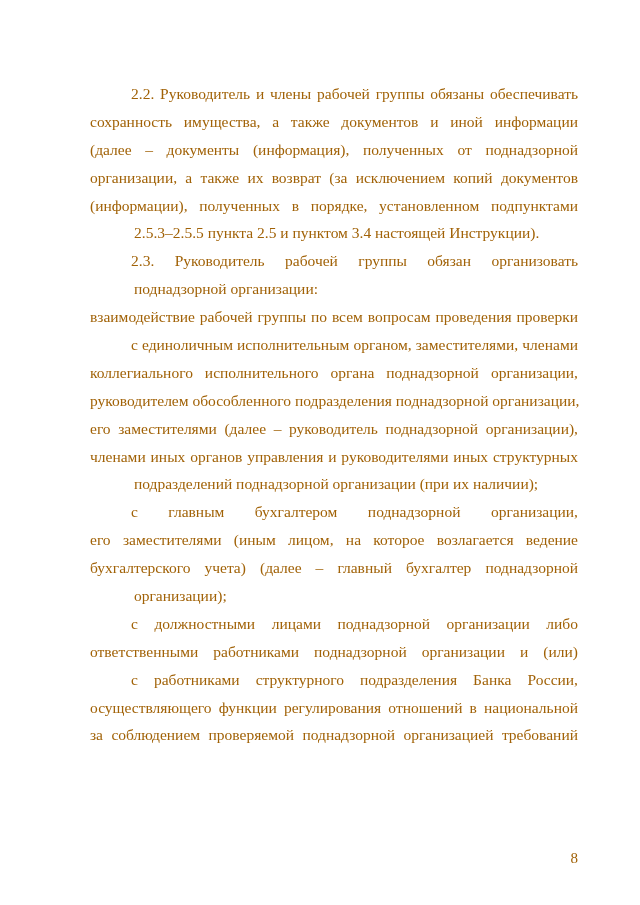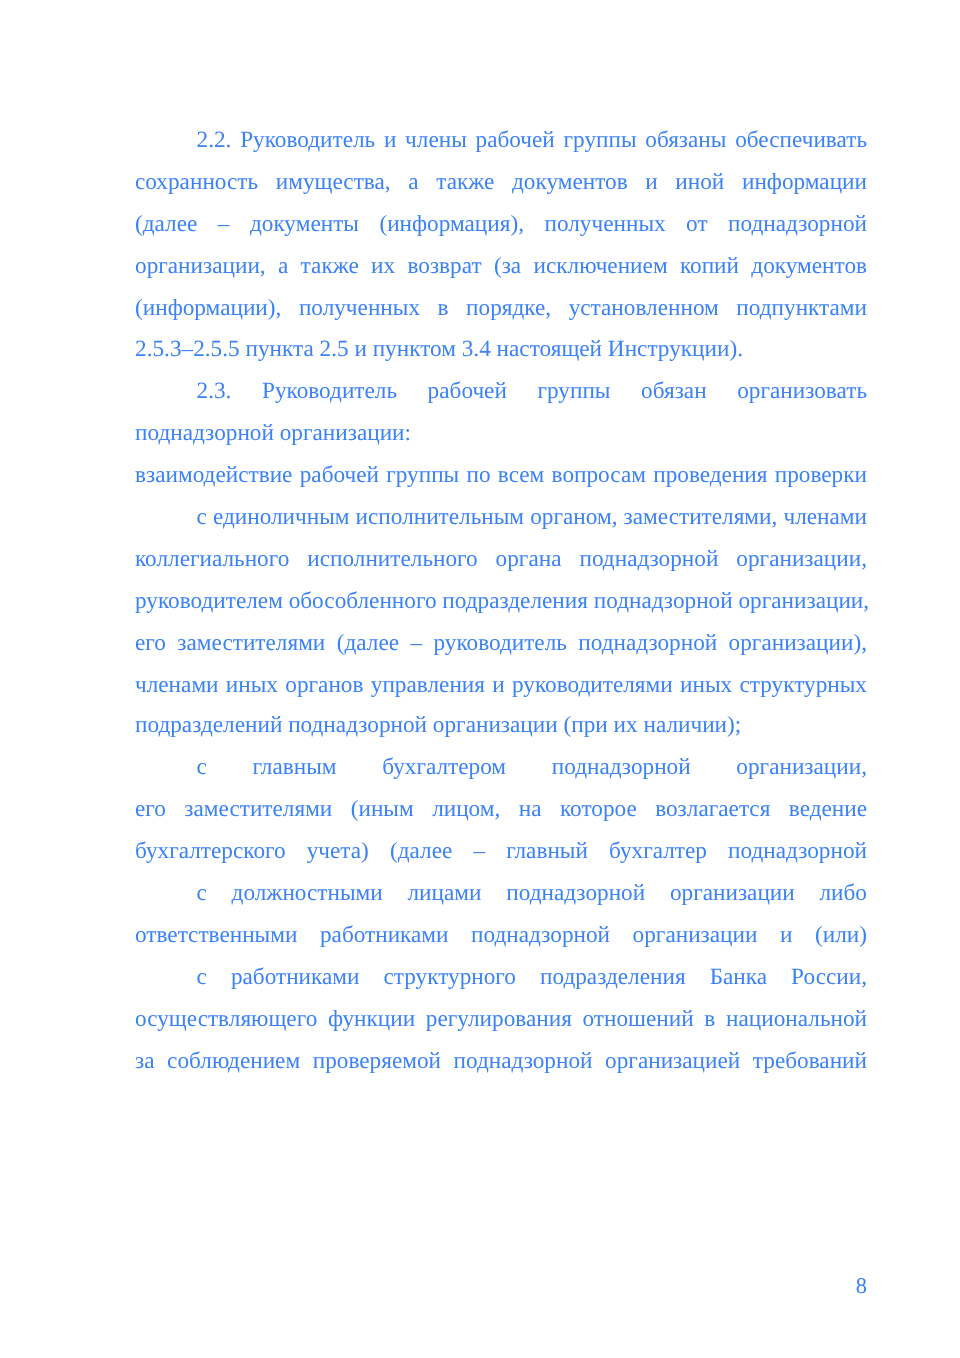--- a/index.html
+++ b/index.html
@@ -7,21 +7,21 @@
     padding: 0;
     background: #ffffff;
   }
   .page {
     position: relative;
     width: 640px;
     height: 905px;
     background: #ffffff;
     overflow: hidden;
     font-family: "Liberation Serif", "DejaVu Serif", serif;
-    color: #3b82f6;
+    color: #a16207;
   }
   .text-block {
     position: absolute;
     left: 90px;
     top: 80px;
     width: 488px;
   }
   .ln {
     line-height: 27.9px;
     height: 27.9px;
@@ -30,20 +30,21 @@
     text-align-last: justify;
     white-space: nowrap;
     overflow: visible;
   }
   .ln.first {
     text-indent: 41px;
   }
   .ln.last {
     text-align: right;
     text-align-last: left;
+    margin-left: 44px;
   }
   .page-number {
     position: absolute;
     left: 90px;
     top: 849px;
     width: 488px;
     font-size: 15px;
     text-align: right;
     line-height: 18px;
   }
@@ -64,20 +65,21 @@
     <div class="ln">взаимодействие рабочей группы по всем вопросам проведения проверки</div>
     <div class="ln first">с единоличным исполнительным органом, заместителями, членами</div>
     <div class="ln">коллегиального исполнительного органа поднадзорной организации,</div>
     <div class="ln">руководителем обособленного подразделения поднадзорной организации,</div>
     <div class="ln">его заместителями (далее – руководитель поднадзорной организации),</div>
     <div class="ln">членами иных органов управления и руководителями иных структурных</div>
     <div class="ln last">подразделений поднадзорной организации (при их наличии);</div>
     <div class="ln first">с главным бухгалтером поднадзорной организации,</div>
     <div class="ln">его заместителями (иным лицом, на которое возлагается ведение</div>
     <div class="ln">бухгалтерского учета) (далее – главный бухгалтер поднадзорной</div>
+    <div class="ln last">организации);</div>
     <div class="ln first">с должностными лицами поднадзорной организации либо</div>
     <div class="ln">ответственными работниками поднадзорной организации и (или)</div>
     <div class="ln first">с работниками структурного подразделения Банка России,</div>
     <div class="ln">осуществляющего функции регулирования отношений в национальной</div>
     <div class="ln">за соблюдением проверяемой поднадзорной организацией требований</div>
   </div>
   <div class="page-number">8</div>
 </div>
 
 </body></html>

